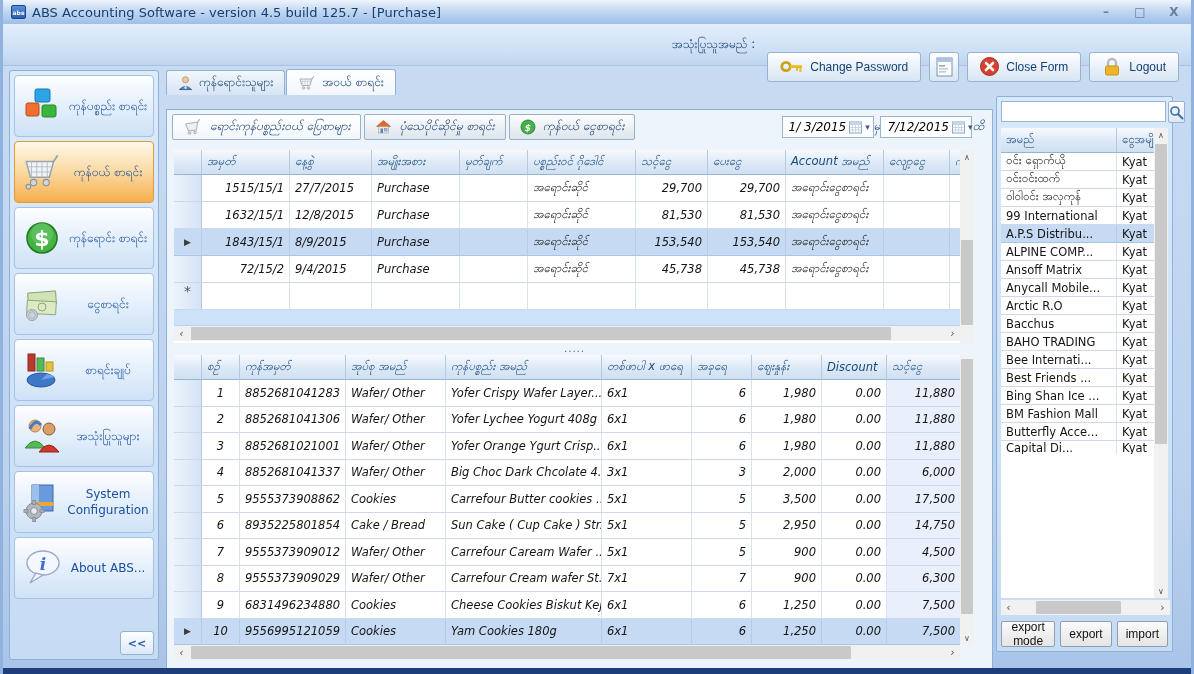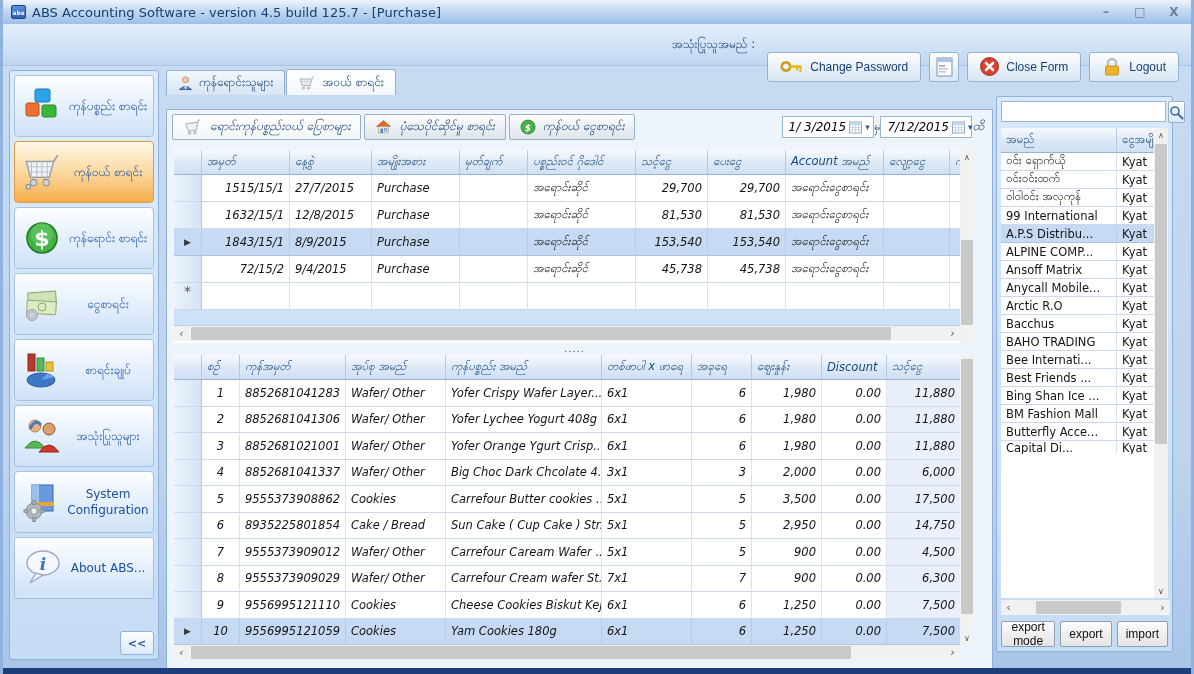--- a/index.html
+++ b/index.html
@@ -598,21 +598,21 @@
               <div class="cell bg5">7x1</div>
               <div class="cell bg6 num">7</div>
               <div class="cell bg7 num">900</div>
               <div class="cell bg8 num">0.00</div>
               <div class="cell bg9 num amt">6,300</div>
             </div>
 
             <div class="grow">
               <div class="cell csel"></div>
               <div class="cell bg1 ctr">9</div>
-              <div class="cell bg2 ctr">9556995121110</div>
+              <div class="cell bg2 ctr">6831496234880</div>
               <div class="cell bg3">Cookies</div>
               <div class="cell bg4">Cheese Cookies Biskut Kej...</div>
               <div class="cell bg5">6x1</div>
               <div class="cell bg6 num">6</div>
               <div class="cell bg7 num">1,250</div>
               <div class="cell bg8 num">0.00</div>
               <div class="cell bg9 num amt">7,500</div>
             </div>
 
             <div class="grow selected">

